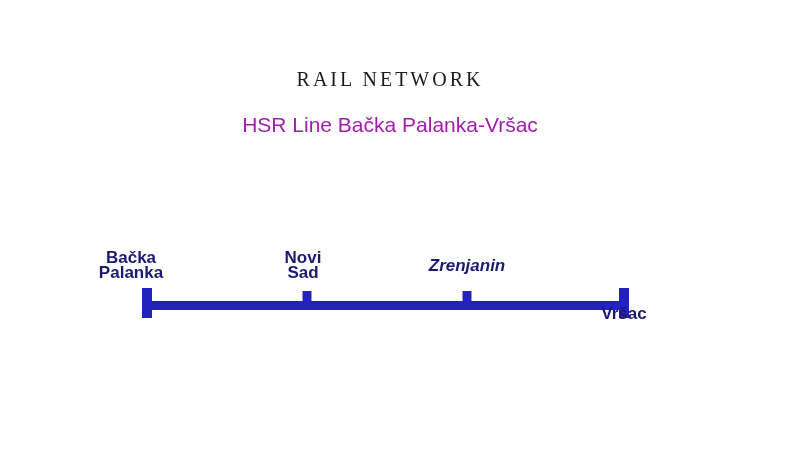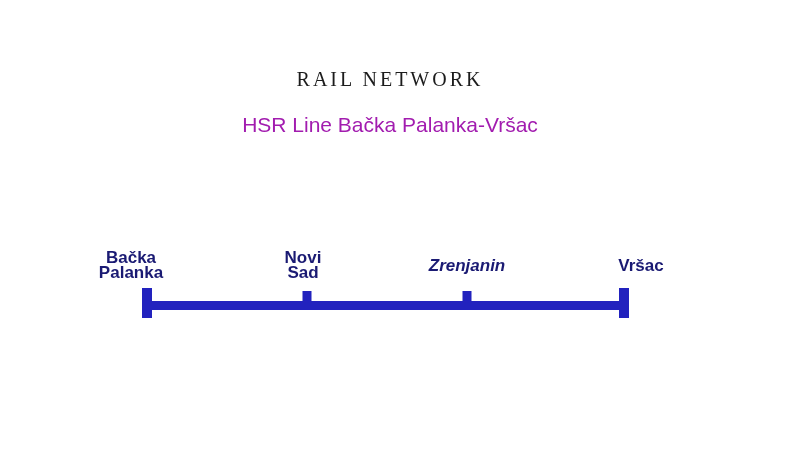--- a/index.html
+++ b/index.html
@@ -83,17 +83,17 @@
       <div class="marker stop" style="left: 307px;"></div>
       <div class="station-label" style="left: 303px;">
         <div>Novi</div>
         <div>Sad</div>
       </div>
       <div class="marker stop" style="left: 467px;"></div>
       <div class="station-label" style="left: 467px; font-style: italic;">
         <div>Zrenjanin</div>
       </div>
       <div class="marker terminal" style="left: 624px;"></div>
-      <div class="station-label" style="left: 641px;">
+      <div class="station-label" style="left: 624px; margin-top: 48px;">
         <div>Vršac</div>
       </div>
     </div>
 </div>
 
 </body></html>

